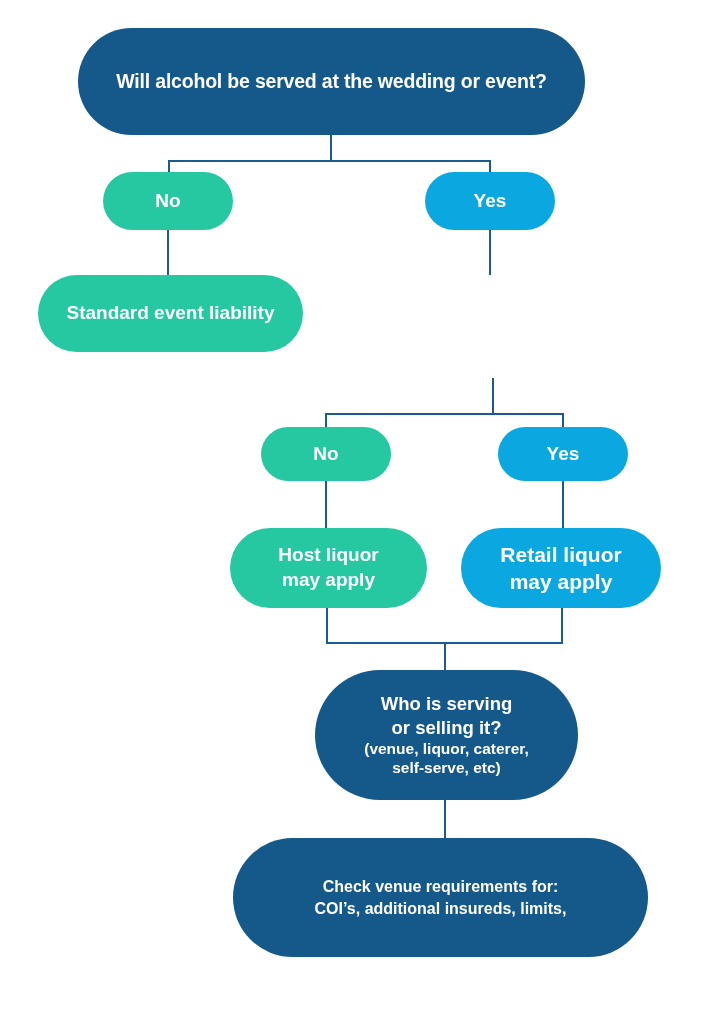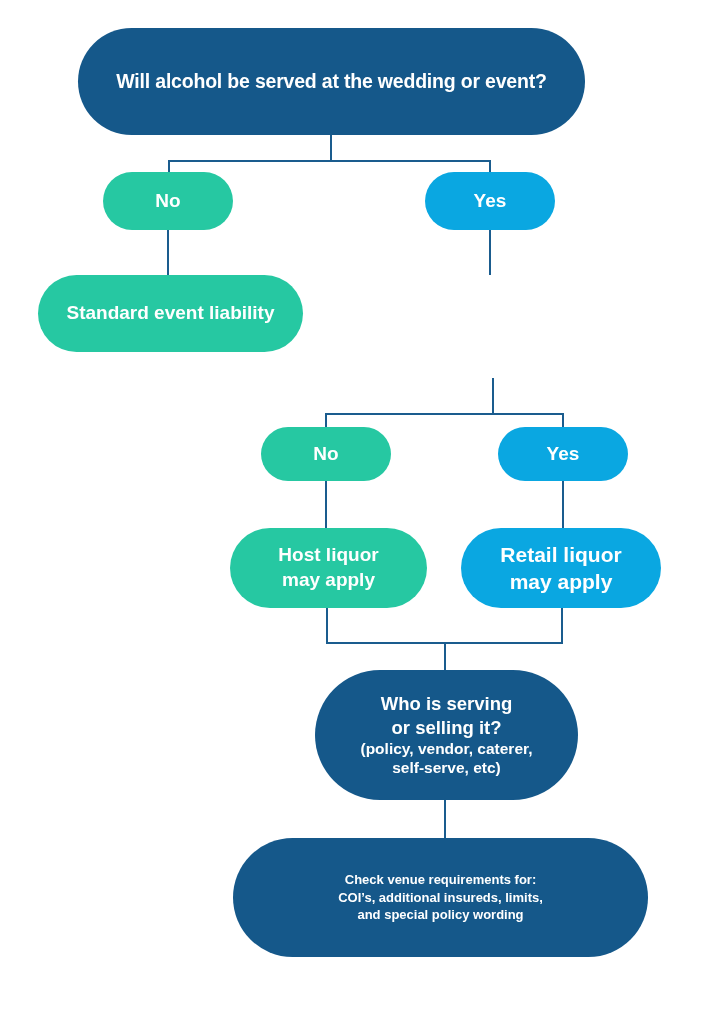--- a/index.html
+++ b/index.html
@@ -47,21 +47,21 @@
   
   .no2  { left: 261px; top: 427px; width: 130px; height: 54px; border-radius: 27px; font-size: 19px; }
   .yes2 { left: 498px; top: 427px; width: 130px; height: 54px; border-radius: 27px; font-size: 19px; }
   
   .host   { left: 230px; top: 528px; width: 197px; height: 80px; border-radius: 40px; font-size: 19px; line-height: 1.3; }
   .retail { left: 461px; top: 528px; width: 200px; height: 80px; border-radius: 40px; font-size: 21px; line-height: 1.3; }
   
   .who { left: 315px; top: 670px; width: 263px; height: 130px; border-radius: 65px; font-size: 18.5px; line-height: 1.28; }
   .who .sub { font-size: 15.5px; line-height: 1.22; }
   
-  .final { left: 233px; top: 838px; width: 415px; height: 119px; border-radius: 60px; font-size: 13px; line-height: 1.35; }
+  .final { left: 233px; top: 838px; width: 415px; height: 119px; border-radius: 60px; font-size: 16px; line-height: 1.35; }
 </style>
 </head>
 <body>
 
 <div class="canvas">
 
   <div class="node bg-dark q1">
     <div class="nowrap">Will alcohol be served at the wedding or event?</div>
   </div>
 
@@ -110,25 +110,24 @@
   </div>
 
   <div class="line" style="left:326px; top:608px; width:2px; height:36px;"></div>
   <div class="line" style="left:561px; top:608px; width:2px; height:36px;"></div>
   <div class="line" style="left:326px; top:642px; width:237px; height:2px;"></div>
   <div class="line" style="left:444px; top:642px; width:2px; height:28px;"></div>
 
   <div class="node bg-dark who">
     <div class="nowrap">Who is serving</div>
     <div class="nowrap">or selling it?</div>
-    <div class="nowrap sub">(policy, vendor, caterer,</div>
+    <div class="nowrap sub">(venue, liquor, caterer,</div>
     <div class="nowrap sub">self-serve, etc)</div>
   </div>
 
   <div class="line" style="left:444px; top:800px; width:2px; height:38px;"></div>
 
   <div class="node bg-dark final">
     <div class="nowrap">Check venue requirements for:</div>
     <div class="nowrap">COI’s, additional insureds, limits,</div>
-    <div class="nowrap">and special policy wording</div>
   </div>
 
 </div>
 
 </body></html>

